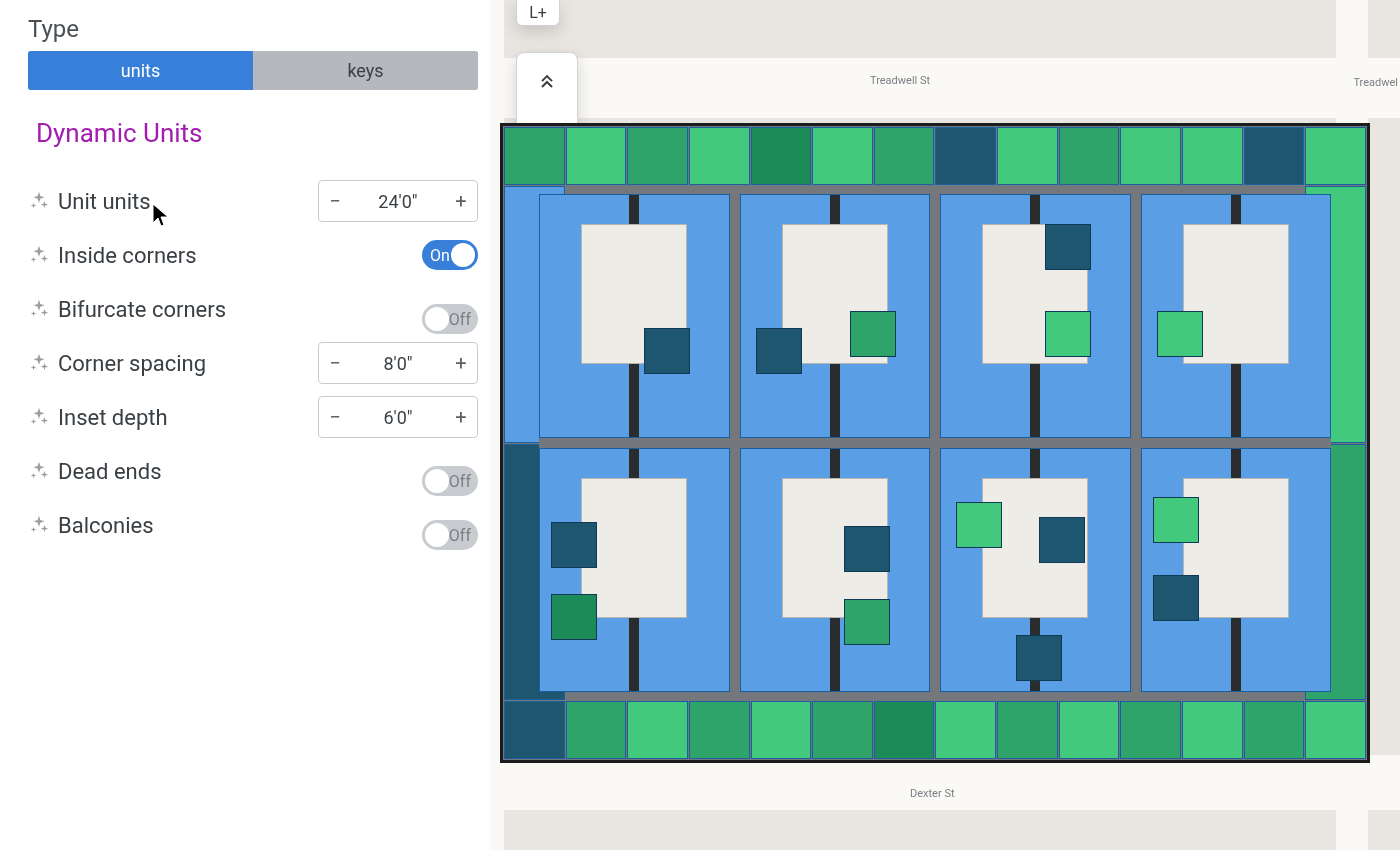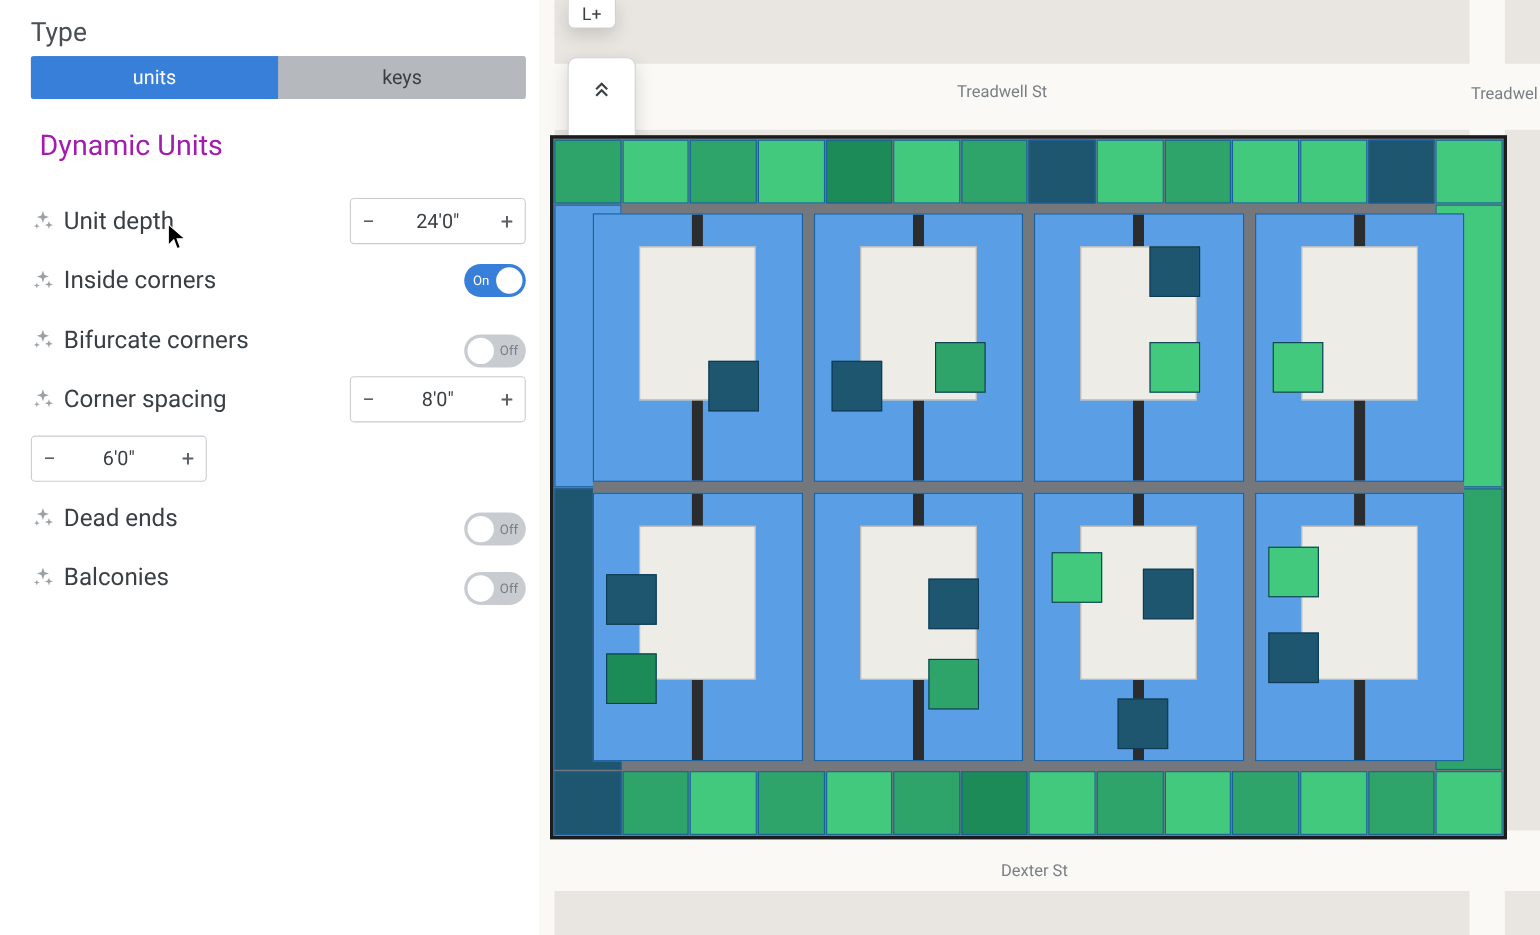--- a/index.html
+++ b/index.html
@@ -112,21 +112,21 @@
     width: 24px;
     height: 24px;
     border-radius: 50%;
     background: #fff;
     position: absolute;
     top: 3px;
   }
   .toggle.on .knob { right: 3px; }
   .toggle.off .knob { left: 3px; }
   .toggle-text {
-    font-size: 12px;
+    font-size: 16px;
     color: #fff;
     position: absolute;
   }
   .toggle.on .toggle-text { left: 8px; }
   .toggle.off .toggle-text { right: 7px; color: #7a7f85; }
 
   
   .canvas {
     flex: 1;
     position: relative;
@@ -174,21 +174,21 @@
   .map-roads {
     position: absolute;
     inset: 0;
   }
   .road {
     position: absolute;
     background: #faf9f6;
   }
   .street-label {
     position: absolute;
-    font-size: 15px;
+    font-size: 11px;
     color: #7a7f85;
     white-space: nowrap;
   }
   .vert-label {
     writing-mode: vertical-rl;
   }
 
   .site {
     position: absolute;
     left: 10px;
@@ -273,21 +273,21 @@
 
   <div class="section-title">Dynamic Units</div>
 
   <div class="row">
     <div class="row-label">
       <span class="sparkle-icon">
         <svg viewBox="0 0 24 24" fill="currentColor">
             <path d="M12 2l1.5 4.5L18 8l-4.5 1.5L12 14l-1.5-4.5L6 8l4.5-1.5L12 2zm6 10l.9 2.7L22 16l-3.1.9L18 20l-.9-3.1L14 16l3.1-1.3L18 12zm-12 2l.7 2.1L9 17l-2.3.7L6 20l-.7-2.3L3 17l2.3-.9L6 14z"></path>
           </svg>
       </span>
-      <span class="label-text">Unit depth</span>
+      <span class="label-text">Unit units</span>
     </div>
     <div class="stepper">
       <div class="step-btn">−</div>
       <div class="step-val">24'0"</div>
       <div class="step-btn">+</div>
     </div>
   </div>
 
   <div class="row">
     <div class="row-label">
@@ -329,20 +329,28 @@
       <span class="label-text">Corner spacing</span>
     </div>
     <div class="stepper">
       <div class="step-btn">−</div>
       <div class="step-val">8'0"</div>
       <div class="step-btn">+</div>
     </div>
   </div>
 
   <div class="row">
+    <div class="row-label">
+      <span class="sparkle-icon">
+        <svg viewBox="0 0 24 24" fill="currentColor">
+            <path d="M12 2l1.5 4.5L18 8l-4.5 1.5L12 14l-1.5-4.5L6 8l4.5-1.5L12 2zm6 10l.9 2.7L22 16l-3.1.9L18 20l-.9-3.1L14 16l3.1-1.3L18 12zm-12 2l.7 2.1L9 17l-2.3.7L6 20l-.7-2.3L3 17l2.3-.9L6 14z"></path>
+          </svg>
+      </span>
+      <span class="label-text">Inset depth</span>
+    </div>
     <div class="stepper">
       <div class="step-btn">−</div>
       <div class="step-val">6'0"</div>
       <div class="step-btn">+</div>
     </div>
   </div>
 
   <div class="row">
     <div class="row-label">
       <span class="sparkle-icon">

